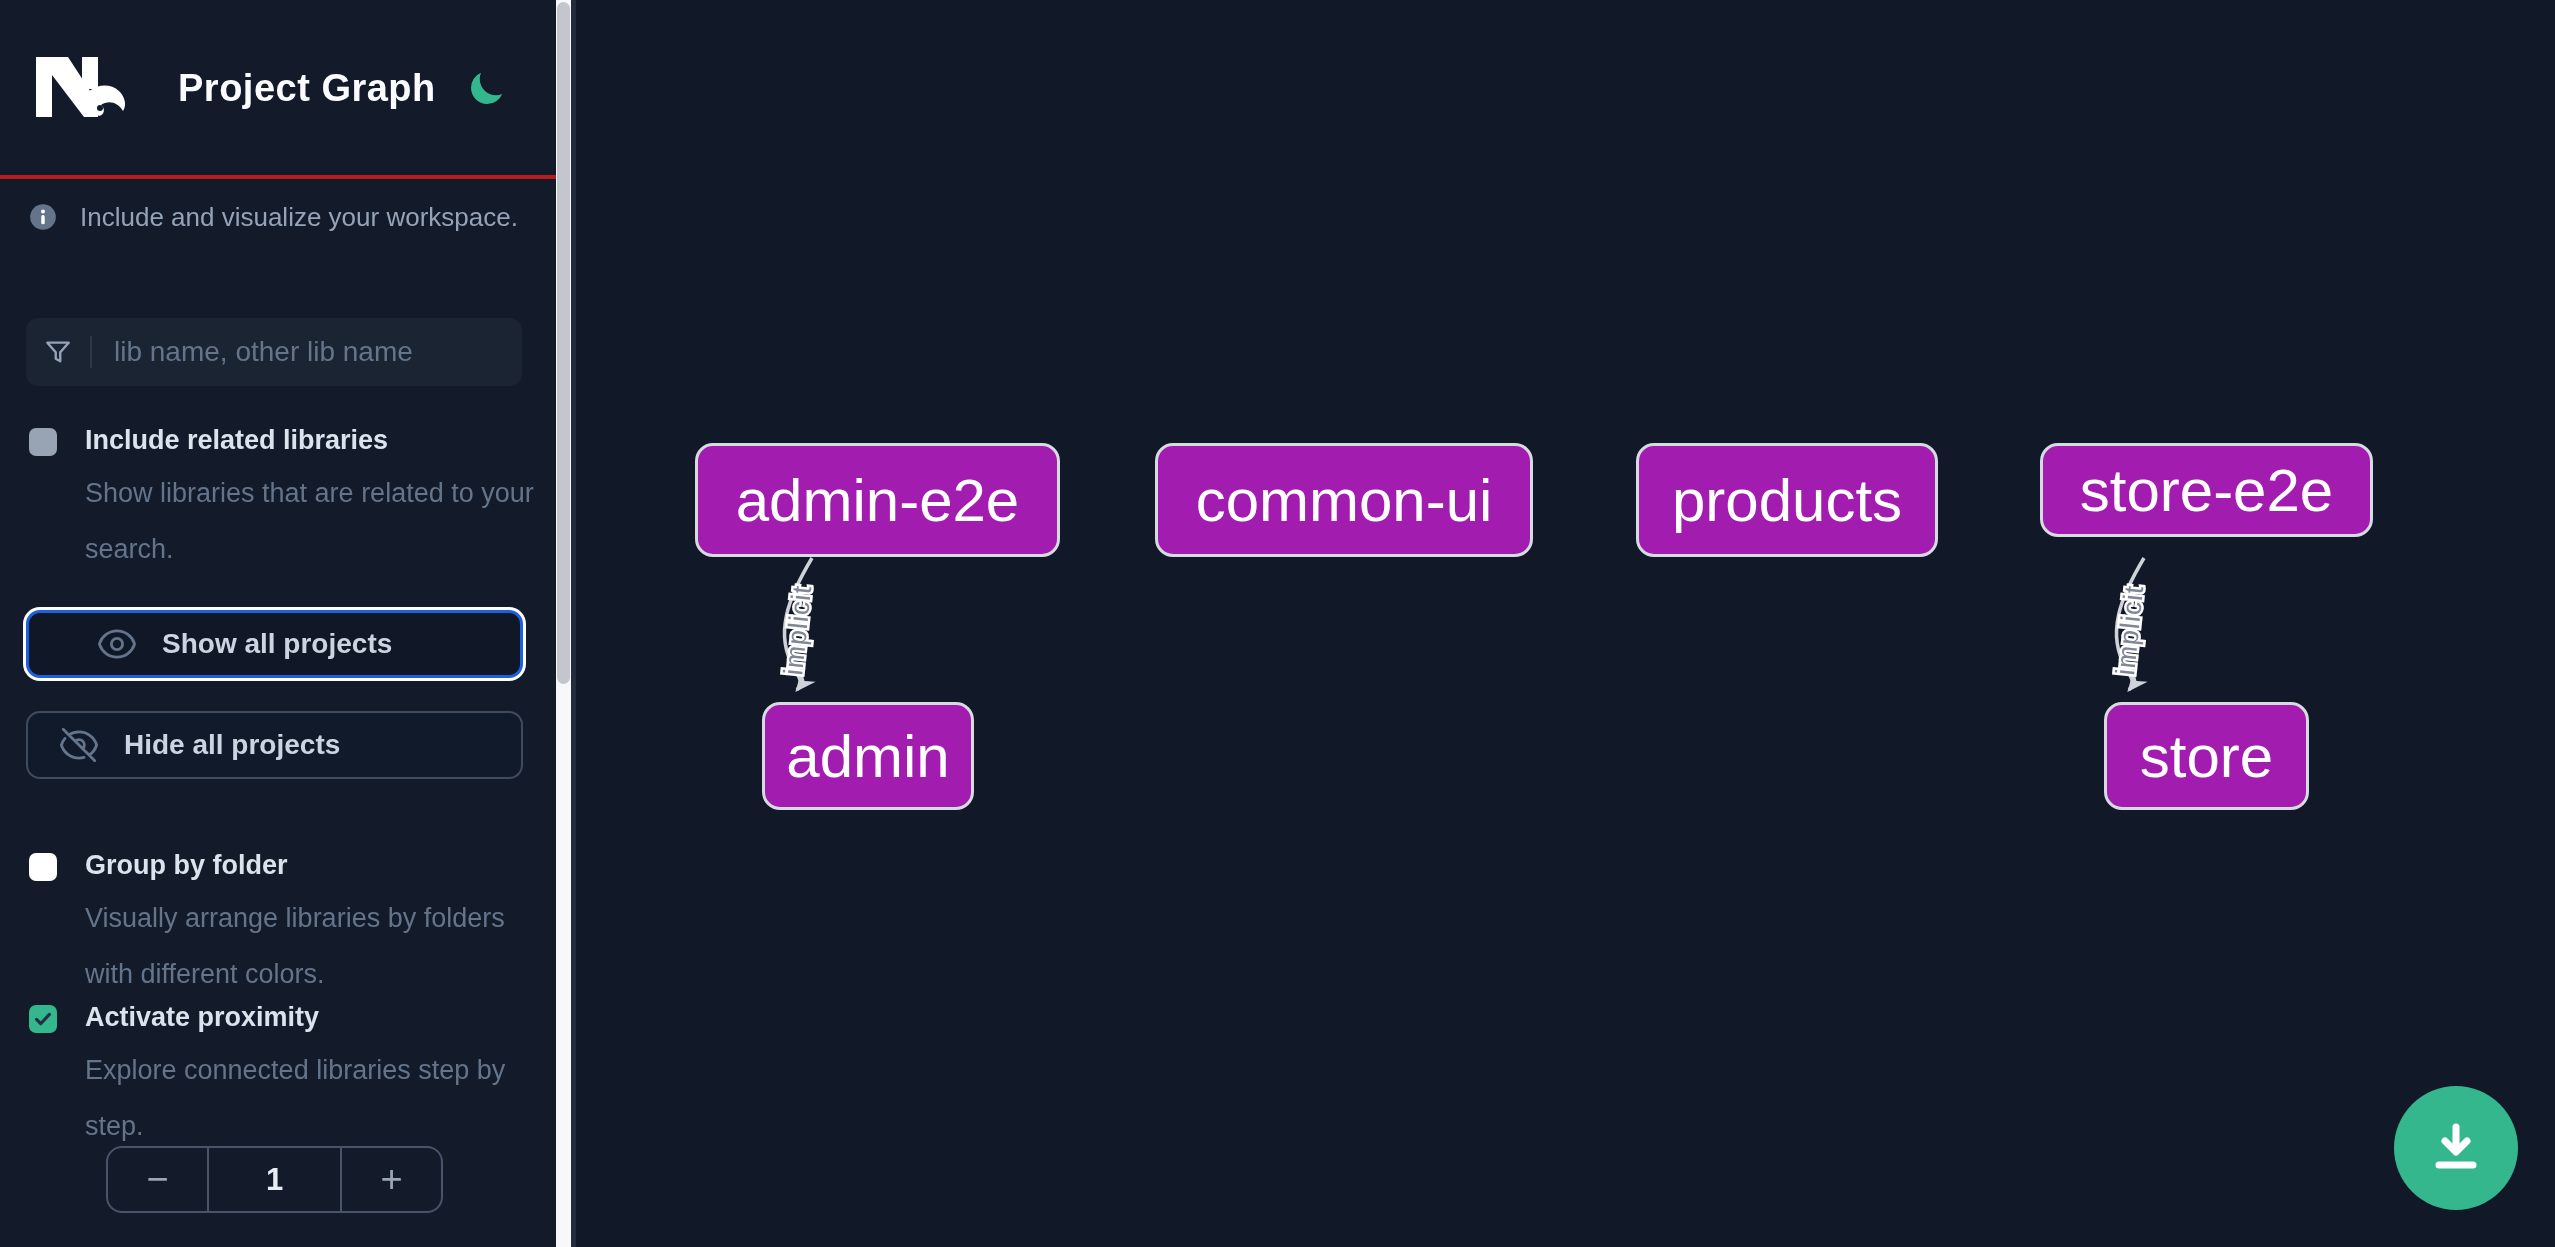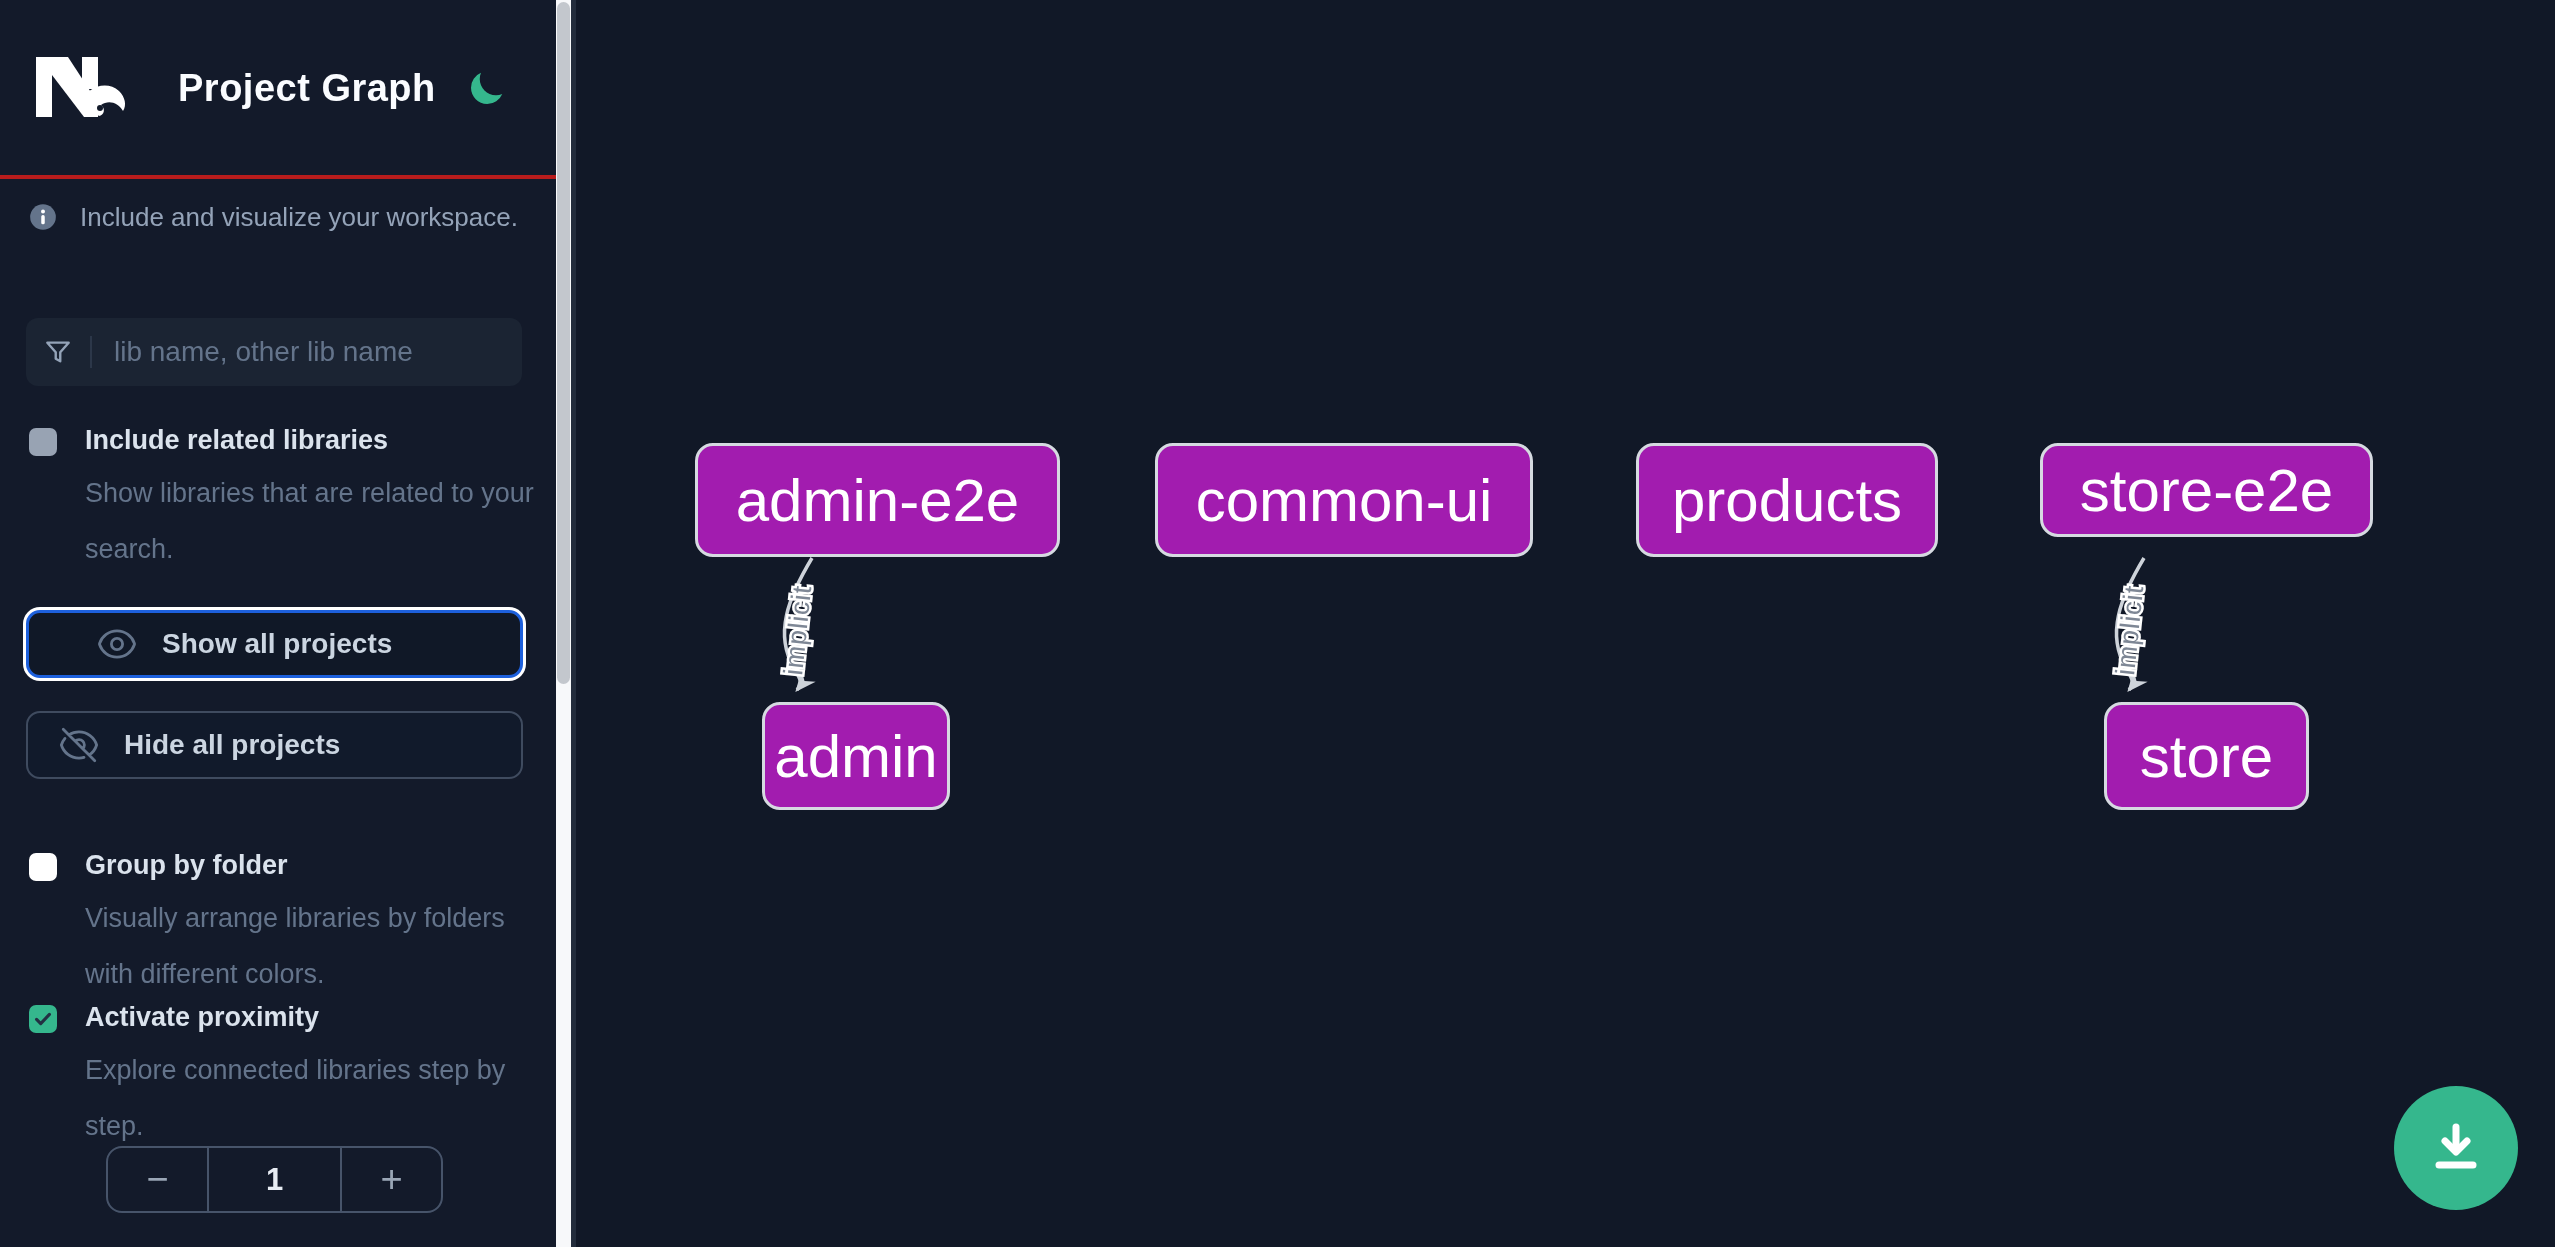--- a/index.html
+++ b/index.html
@@ -208,21 +208,21 @@
     <text class="edge-label-text" transform="translate(226 676) rotate(-84)">implicit</text>
 
     <path d="M1568 558 C1544 598 1530 634 1550 668 C1558 681 1558 684 1553 690" fill="none" stroke="#ced3da" stroke-width="3.5" marker-end="url(#arrow)"></path>
     <text class="edge-label-text" transform="translate(1558 676) rotate(-84)">implicit</text>
   </svg>
 
   <div class="node" style="left:87px;  top:443px; width:365px; height:114px;">admin-e2e</div>
   <div class="node" style="left:547px; top:443px; width:378px; height:114px;">common-ui</div>
   <div class="node" style="left:1028px;top:443px; width:302px; height:114px;">products</div>
   <div class="node" style="left:1432px;top:443px; width:333px; height:94px;">store-e2e</div>
-  <div class="node" style="left:154px; top:702px; width:188px; height:108px;">admin</div>
+  <div class="node" style="left:154px; top:702px; width:212px; height:108px;">admin</div>
   <div class="node" style="left:1496px;top:702px; width:205px; height:108px;">store</div>
 
   <button class="fab">
     <svg width="66" height="66" viewBox="0 0 66 66">
       <path d="M33 12 V34" stroke="#fff" stroke-width="7" stroke-linecap="round"></path>
       <path d="M22 26 L33 37 L44 26" fill="none" stroke="#fff" stroke-width="7" stroke-linecap="round" stroke-linejoin="round"></path>
       <path d="M16 50 H50" stroke="#fff" stroke-width="7" stroke-linecap="round"></path>
     </svg>
   </button>
 

